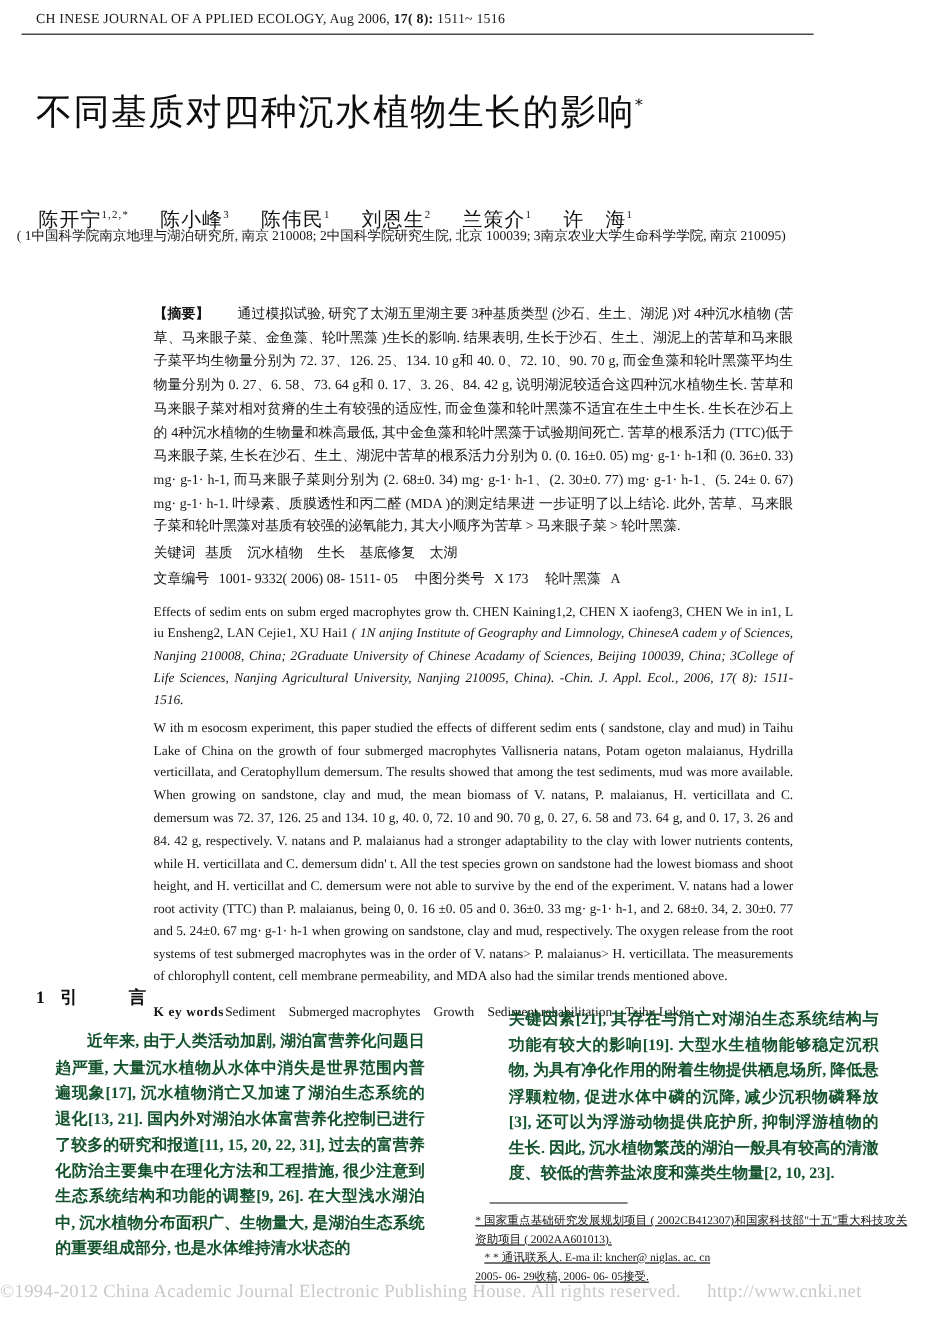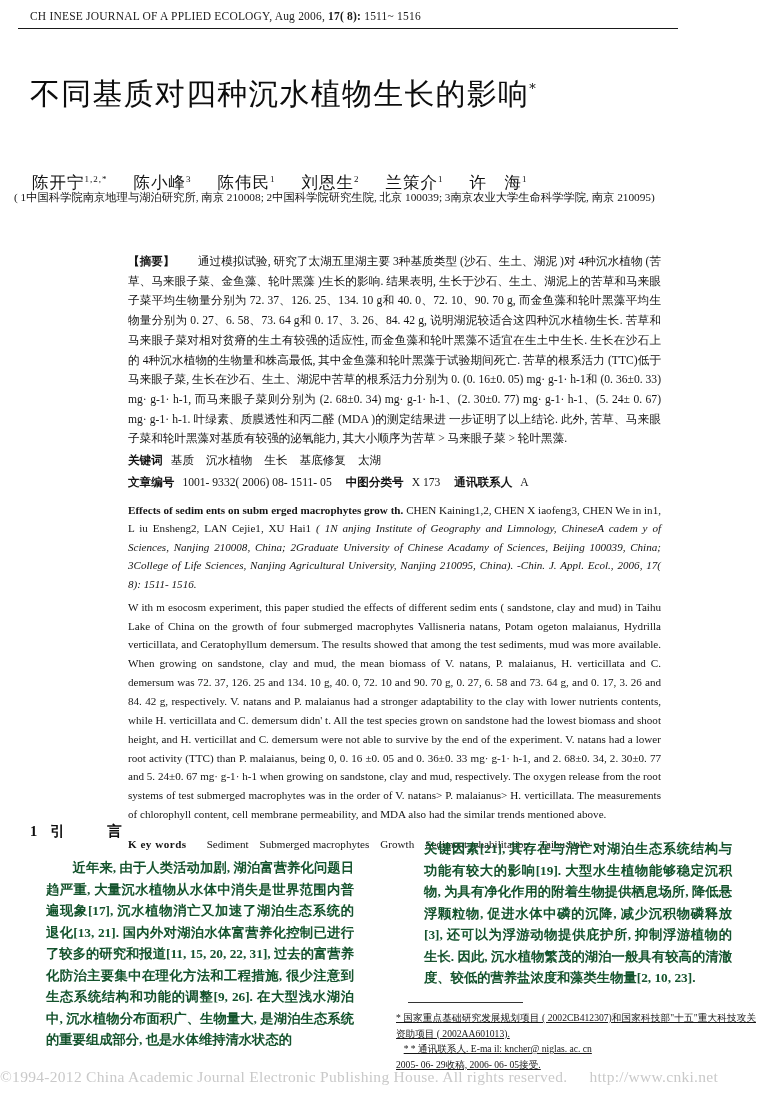--- a/index.html
+++ b/index.html
@@ -117,60 +117,59 @@
     font-weight: bold;
   }
   .kw-line, .no-line {
     font-size: 11.6px;
     line-height: 1.75;
     color: #141414;
     margin-top: 2px;
   }
   .kw-line .lbl, .no-line .lbl {
     margin-right: 8px;
-    font-weight: bold;
   }
   .kw-line .kw {
     margin-right: 12px;
   }
   .no-line .seg {
     margin-right: 14px;
   }
 
   
   .en-title-line {
     margin-top: 7px;
     font-size: 11.1px;
     line-height: 1.68;
     text-align: justify;
     color: #141414;
   }
   .en-title-line .en-title {
-    font-weight: bold;
+    font-weight: normal;
   }
   .en-title-line .italic {
     font-style: italic;
   }
   .en-abstract {
     margin-top: 4px;
     font-size: 11.1px;
     line-height: 1.70;
     text-align: justify;
     color: #141414;
   }
   .en-keywords {
     margin-top: 11px;
     font-size: 11.1px;
     line-height: 1.7;
     color: #141414;
   }
   .en-keywords .lbl {
     font-weight: bold;
     letter-spacing: 0.5px;
-    margin-right: 20px;
+    margin-right: 1px;
   }
   .en-keywords .kw {
     margin-right: 11px;
   }
 
   
   .body-cols {
     position: absolute;
     top: 822px;
     left: 30px;
@@ -277,21 +276,21 @@
   </div>
 
   <div class="affiliation">( 1中国科学院南京地理与湖泊研究所, 南京 210008; 2中国科学院研究生院, 北京 100039; 3南京农业大学生命科学学院, 南京 210095)</div>
 
   <div class="abstract-zone">
 
     <div class="cn-abstract"><span class="tag">【摘要】</span>　　<span>通过模拟试验, 研究了太湖五里湖主要 3种基质类型 (沙石、生土、湖泥 )对 4种沉水植物 (苦草、马来眼子菜、金鱼藻、轮叶黑藻 )生长的影响. 结果表明, 生长于沙石、生土、湖泥上的苦草和马来眼子菜平均生物量分别为 72. 37、126. 25、134. 10 g和 40. 0、72. 10、90. 70 g, 而金鱼藻和轮叶黑藻平均生物量分别为 0. 27、6. 58、73. 64 g和 0. 17、3. 26、84. 42 g, 说明湖泥较适合这四种沉水植物生长. 苦草和马来眼子菜对相对贫瘠的生土有较强的适应性, 而金鱼藻和轮叶黑藻不适宜在生土中生长. 生长在沙石上的 4种沉水植物的生物量和株高最低, 其中金鱼藻和轮叶黑藻于试验期间死亡. 苦草的根系活力 (TTC)低于马来眼子菜, 生长在沙石、生土、湖泥中苦草的根系活力分别为 0. (0. 16±0. 05) mg· g-1· h-1和 (0. 36±0. 33) mg· g-1· h-1, 而马来眼子菜则分别为 (2. 68±0. 34) mg· g-1· h-1、(2. 30±0. 77) mg· g-1· h-1、(5. 24± 0. 67) mg· g-1· h-1. 叶绿素、质膜透性和丙二醛 (MDA )的测定结果进 一步证明了以上结论. 此外, 苦草、马来眼子菜和轮叶黑藻对基质有较强的泌氧能力, 其大小顺序为苦草 &gt; 马来眼子菜 &gt; 轮叶黑藻.</span></div>
 
     <div class="kw-line"><span class="lbl">关键词</span><span class="kw">基质</span><span class="kw">沉水植物</span><span class="kw">生长</span><span class="kw">基底修复</span><span class="kw">太湖</span></div>
 
-    <div class="no-line"><span class="lbl">文章编号</span><span class="seg">1001- 9332( 2006) 08- 1511- 05</span><span class="lbl">中图分类号</span><span class="seg">X 173</span><span class="lbl">通讯联系人</span><span class="seg">A</span></div>
+    <div class="no-line"><span class="lbl">文章编号</span><span class="seg">1001- 9332( 2006) 08- 1511- 05</span><span class="lbl">中图分类号</span><span class="seg">X 173</span><span class="lbl">轮叶黑藻</span><span class="seg">A</span></div>
 
     <div class="en-title-line"><span class="en-title">Effects of sedim ents on subm erged macrophytes grow th.</span> <span>CHEN Kaining1,2, CHEN X iaofeng3, CHEN We in in1, L iu Ensheng2, LAN Cejie1, XU Hai1</span> <span class="italic">( 1N anjing Institute of Geography and Limnology, ChineseA cadem y of Sciences, Nanjing 210008, China; 2Graduate University of Chinese Acadamy of Sciences, Beijing 100039, China; 3College of Life Sciences, Nanjing Agricultural University, Nanjing 210095, China).</span> <span class="italic">-Chin. J. Appl. Ecol., 2006, 17( 8): 1511- 1516.</span></div>
 
     <div class="en-abstract">W ith m esocosm experiment, this paper studied the effects of different sedim ents ( sandstone, clay and mud) in Taihu Lake of China on the growth of four submerged macrophytes Vallisneria natans, Potam ogeton malaianus, Hydrilla verticillata, and Ceratophyllum demersum. The results showed that among the test sediments, mud was more available. When growing on sandstone, clay and mud, the mean biomass of V. natans, P. malaianus, H. verticillata and C. demersum was 72. 37, 126. 25 and 134. 10 g, 40. 0, 72. 10 and 90. 70 g, 0. 27, 6. 58 and 73. 64 g, and 0. 17, 3. 26 and 84. 42 g, respectively. V. natans and P. malaianus had a stronger adaptability to the clay with lower nutrients contents, while H. verticillata and C. demersum didn' t. All the test species grown on sandstone had the lowest biomass and shoot height, and H. verticillat and C. demersum were not able to survive by the end of the experiment. V. natans had a lower root activity (TTC) than P. malaianus, being 0, 0. 16 ±0. 05 and 0. 36±0. 33 mg· g-1· h-1, and 2. 68±0. 34, 2. 30±0. 77 and 5. 24±0. 67 mg· g-1· h-1 when growing on sandstone, clay and mud, respectively. The oxygen release from the root systems of test submerged macrophytes was in the order of V. natans&gt; P. malaianus&gt; H. verticillata. The measurements of chlorophyll content, cell membrane permeability, and MDA also had the similar trends mentioned above.</div>
 
     <div class="en-keywords"><span class="lbl">K ey words</span><span class="kw">Sediment</span><span class="kw">Submerged macrophytes</span><span class="kw">Growth</span><span class="kw">Sediment rehabilitation</span><span class="kw">Taihu Lake</span></div>
 
   </div>
 
   <div class="body-cols">

